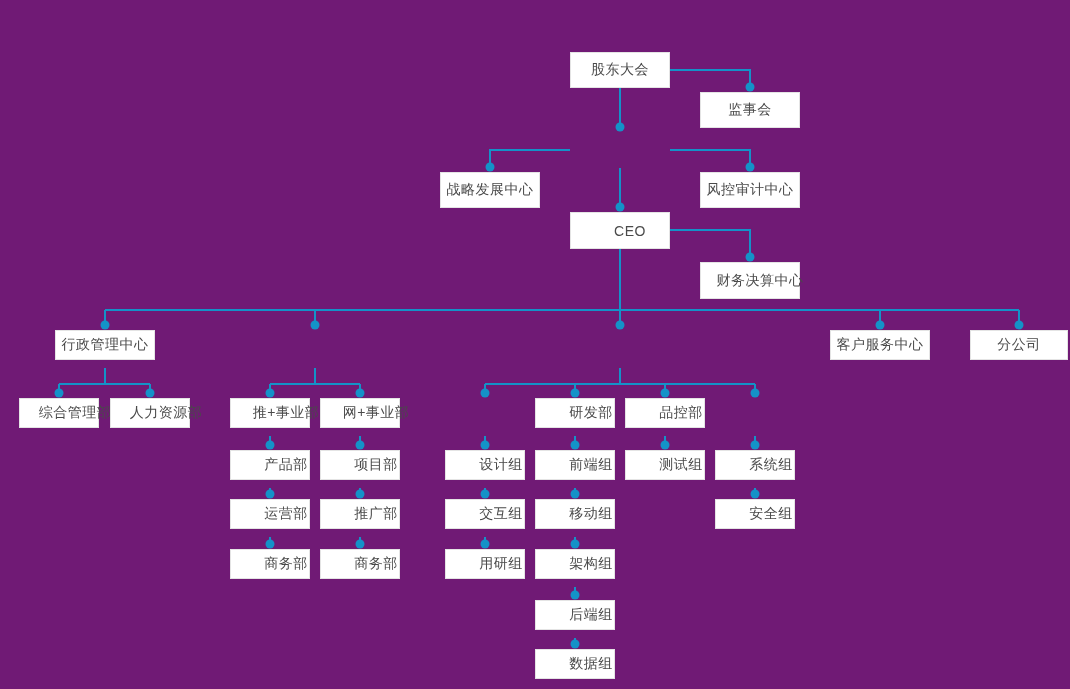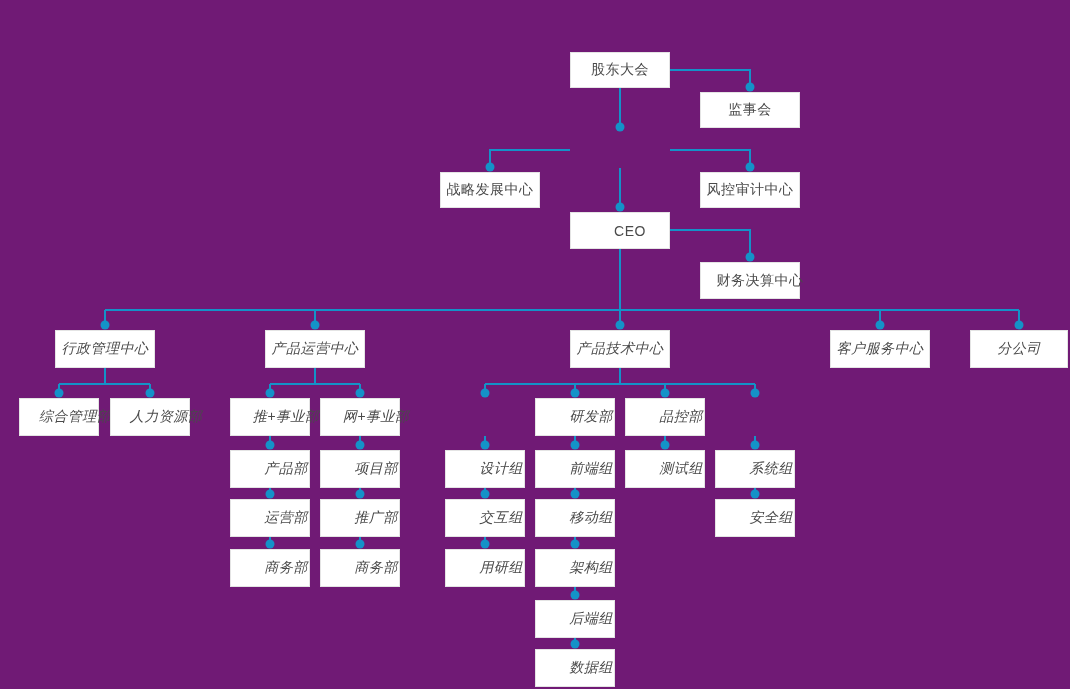--- a/index.html
+++ b/index.html
@@ -26,21 +26,21 @@
     letter-spacing: 0.5px;
     display: flex;
     align-items: center;
     justify-content: center;
     white-space: nowrap;
   }
   .w100 { width: 100px; }
   .w80  { width: 80px; padding-left: 32px; }
   .h36  { height: 36px; }
   .h37  { height: 37px; padding-left: 20px; }
-  .h38  { height: 38px; font-style: italic; }
+  .h38  { height: 30px; }
 </style>
 </head>
 <body>
 
 <div class="canvas">
 
   <svg class="connector-layer" width="1070" height="689" viewBox="0 0 1070 689" xmlns="http://www.w3.org/2000/svg">
     <g stroke="#1492c8" stroke-width="2" fill="none">
       <path d="M670 70 H750 V87
                M620 88 V127
@@ -106,22 +106,20 @@
   </svg>
 
   <div class="node w100 h36" style="left:570px;top:52px">股东大会</div>
   <div class="node w100 h36" style="left:700px;top:92px">监事会</div>
   <div class="node w100 h36" style="left:440px;top:172px">战略发展中心</div>
   <div class="node w100 h36" style="left:700px;top:172px">风控审计中心</div>
   <div class="node w100 h37" style="left:570px;top:212px">CEO</div>
   <div class="node w100 h37" style="left:700px;top:262px">财务决算中心</div>
 
   <div class="node w100 h38" style="left:55px;top:330px">行政管理中心</div>
-  <div class="node w100 h38" style="left:265px;top:330px">产品运营中心</div>
-  <div class="node w100 h38" style="left:570px;top:330px">产品技术中心</div>
   <div class="node w100 h38" style="left:830px;top:330px">客户服务中心</div>
   <div class="node h38" style="left:970px;top:330px;width:98px">分公司</div>
 
   <div class="node w80 h38" style="left:19px;top:398px">综合管理部</div>
   <div class="node w80 h38" style="left:110px;top:398px">人力资源部</div>
 
   <div class="node w80 h38" style="left:230px;top:398px">推+事业部</div>
   <div class="node w80 h38" style="left:230px;top:450px">产品部</div>
   <div class="node w80 h38" style="left:230px;top:499px">运营部</div>
   <div class="node w80 h38" style="left:230px;top:549px">商务部</div>

